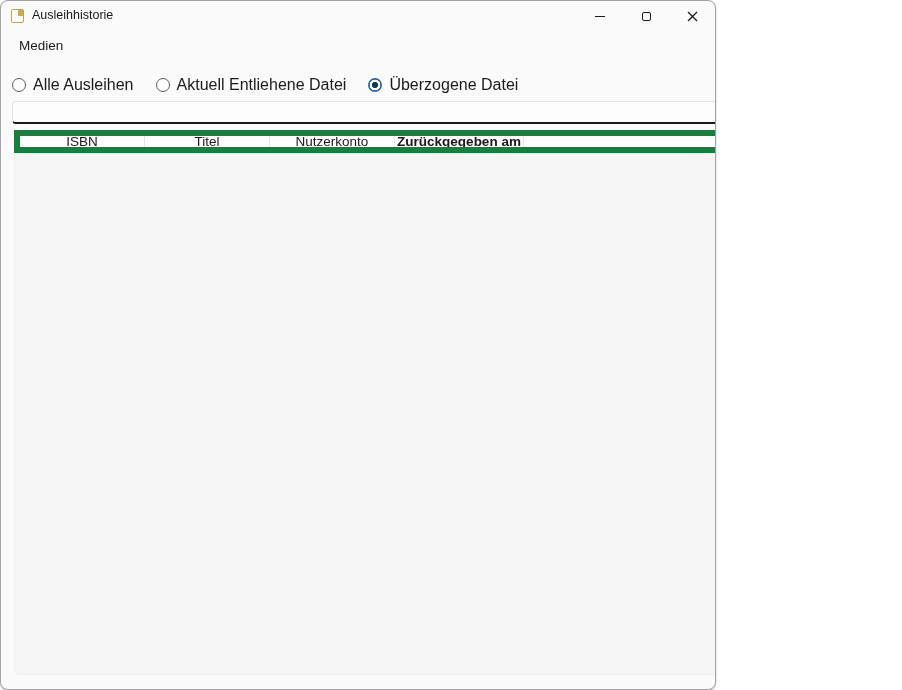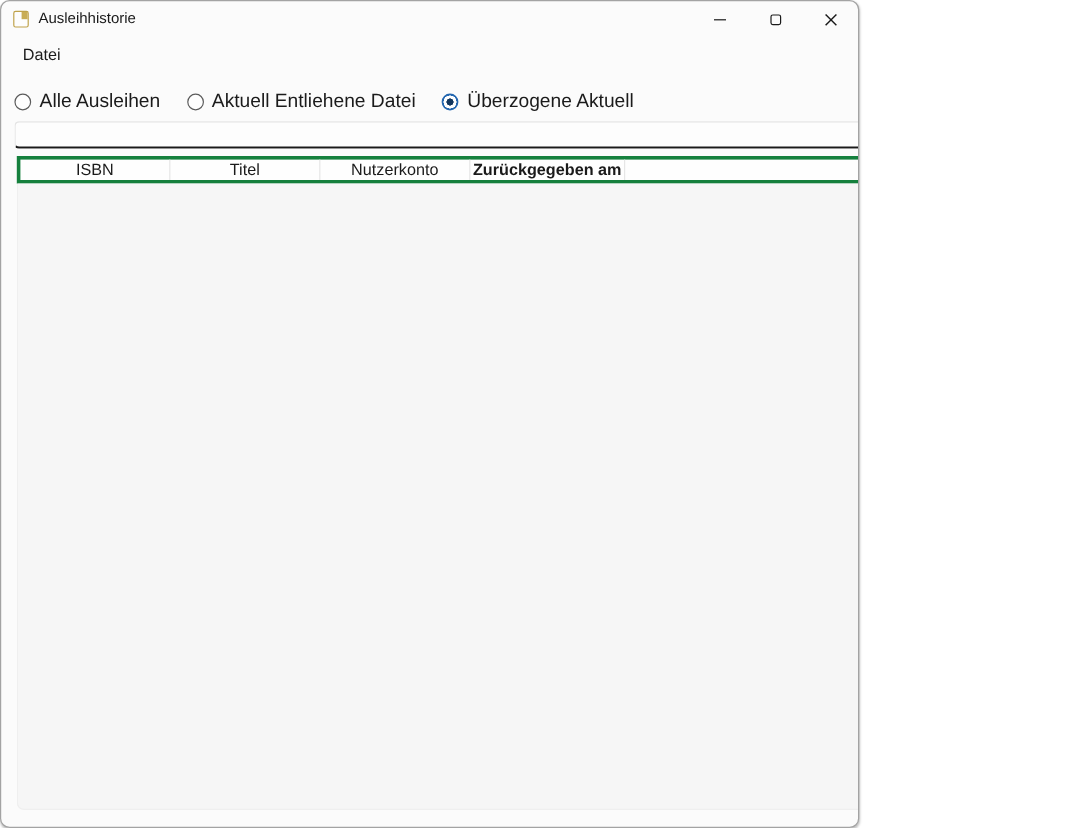--- a/index.html
+++ b/index.html
@@ -50,21 +50,21 @@
     position:absolute;left:822px;top:101px;width:67px;height:21px;
     background:#fcfcfc;border:1px solid #d9d9d9;border-radius:4px;
     display:flex;align-items:center;font-size:13px;padding:0 6px;cursor:default;
   }
   .combo-value{flex:1;}
   .combo-chevron{width:10px;height:6px;display:block;}
   
   .table{position:absolute;left:13px;top:129px;width:877px;height:546px;}
   .thead{
     display:flex;height:23px;background:#fefefe;
-    border:3px solid #15803d;
+    border:6px solid #15803d;
   }
   .th{
     display:flex;align-items:center;justify-content:center;
     font-size:13.5px;color:#1a1a1a;border-right:1px solid #e6e6e6;
     overflow:hidden;white-space:nowrap;cursor:default;
   }
   .th:nth-child(1){width:125px;}
   .th:nth-child(2){width:125px;}
   .th:nth-child(3){width:125px;}
   .th:nth-child(4){width:129px;font-weight:bold;}
@@ -95,35 +95,35 @@
       <div class="win-btn">
         <svg width="11" height="11" viewBox="0 0 11 11">
           <line x1="1" y1="1" x2="10" y2="10" stroke="#1a1a1a" stroke-width="1.2"></line>
           <line x1="10" y1="1" x2="1" y2="10" stroke="#1a1a1a" stroke-width="1.2"></line>
         </svg>
       </div>
     </div>
   </div>
 
   <div class="menubar">
-    <span class="menu-item">Datei</span>
+    <span class="menu-item">Medien</span>
   </div>
 
   <div class="filter-row">
     <label class="radio-option">
       <span class="radio"></span>
       <span class="radio-label">Alle Ausleihen</span>
     </label>
     <label class="radio-option">
       <span class="radio"></span>
       <span class="radio-label">Aktuell Entliehene Datei</span>
     </label>
     <label class="radio-option">
       <span class="radio checked"></span>
-      <span class="radio-label">Überzogene Aktuell</span>
+      <span class="radio-label">Überzogene Datei</span>
     </label>
   </div>
 
   <input class="search-input" type="text" placeholder="" style="">
 
   <div class="combo">
     <span class="combo-value">Titel</span>
     <svg class="combo-chevron" viewBox="0 0 10 6">
       <polyline points="1,1 5,5 9,1" fill="none" stroke="#6d6d6d" stroke-width="1.3" stroke-linecap="round" stroke-linejoin="round"></polyline>
     </svg>

